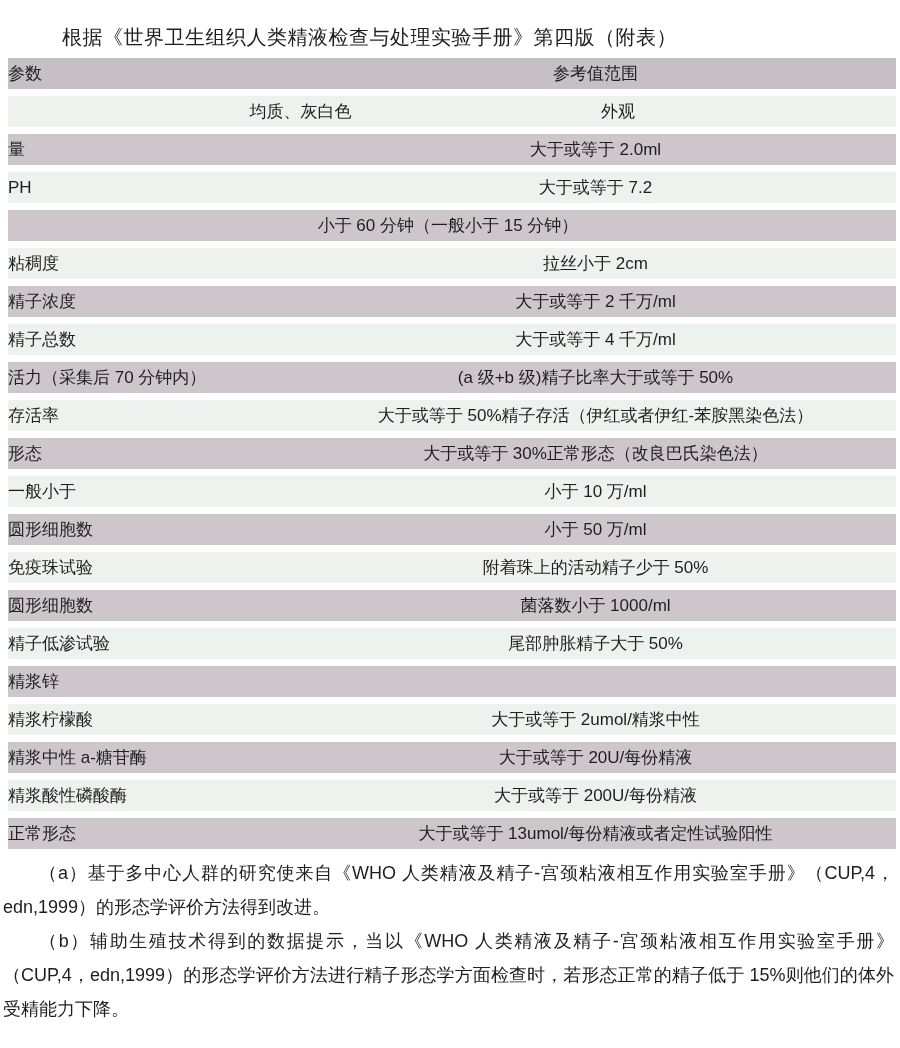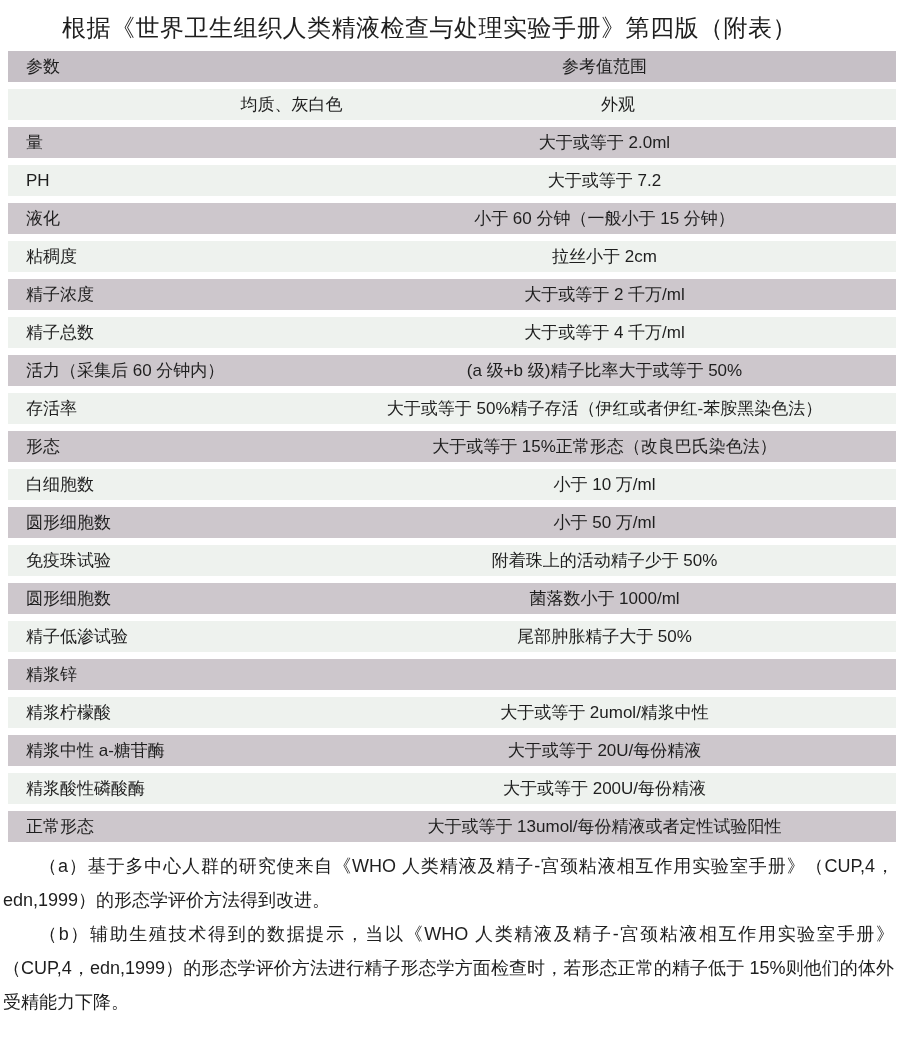--- a/index.html
+++ b/index.html
@@ -10,22 +10,22 @@
   body {
     width: 900px;
     height: 1048px;
     overflow: hidden;
     font-family: "Liberation Sans", "DejaVu Sans", sans-serif;
     color: #1e1e1e;
   }
   .page { width: 100%; height: 100%; }
 
   .title {
-    padding: 12px 10px 0 62px;
-    font-size: 24px;
+    padding: 24px 10px 0 62px;
+    font-size: 20px;
     font-weight: 500;
     letter-spacing: 0.5px;
     white-space: nowrap;
   }
 
   .table {
     margin: 7px 4px 0 8px;
   }
   .thead {
     display: flex;
@@ -42,21 +42,20 @@
     height: 31px;
     margin-bottom: 7px;
     font-size: 17px;
     font-weight: 500;
   }
   .tbody .row:nth-child(odd)  { background: var(--row-light, #eef2ee); }
   .tbody .row:nth-child(even) { background: var(--row-gray, #cdc7cc); }
 
   .cell.param {
     width: 295px;
-    padding-left: 18px;
     flex: none;
     white-space: nowrap;
   }
   .cell.range {
     flex: 1;
     text-align: center;
     padding-right: 8px;
     white-space: nowrap;
   }
 
@@ -91,49 +90,48 @@
         </div>
         <div class="row">
           <div class="cell param">量</div>
           <div class="cell range">大于或等于 2.0ml</div>
         </div>
         <div class="row">
           <div class="cell param">PH</div>
           <div class="cell range">大于或等于 7.2</div>
         </div>
         <div class="row">
-          <div class="cell param">液化</div>
           <div class="cell range">小于 60 分钟（一般小于 15 分钟）</div>
         </div>
         <div class="row">
           <div class="cell param">粘稠度</div>
           <div class="cell range">拉丝小于 2cm</div>
         </div>
         <div class="row">
           <div class="cell param">精子浓度</div>
           <div class="cell range">大于或等于 2 千万/ml</div>
         </div>
         <div class="row">
           <div class="cell param">精子总数</div>
           <div class="cell range">大于或等于 4 千万/ml</div>
         </div>
         <div class="row">
-          <div class="cell param">活力（采集后 60 分钟内）</div>
+          <div class="cell param">活力（采集后 70 分钟内）</div>
           <div class="cell range">(a 级+b 级)精子比率大于或等于 50%</div>
         </div>
         <div class="row">
           <div class="cell param">存活率</div>
           <div class="cell range">大于或等于 50%精子存活（伊红或者伊红-苯胺黑染色法）</div>
         </div>
         <div class="row">
           <div class="cell param">形态</div>
-          <div class="cell range">大于或等于 15%正常形态（改良巴氏染色法）</div>
+          <div class="cell range">大于或等于 30%正常形态（改良巴氏染色法）</div>
         </div>
         <div class="row">
-          <div class="cell param">白细胞数</div>
+          <div class="cell param">一般小于</div>
           <div class="cell range">小于 10 万/ml</div>
         </div>
         <div class="row">
           <div class="cell param">圆形细胞数</div>
           <div class="cell range">小于 50 万/ml</div>
         </div>
         <div class="row">
           <div class="cell param">免疫珠试验</div>
           <div class="cell range">附着珠上的活动精子少于 50%</div>
         </div>

